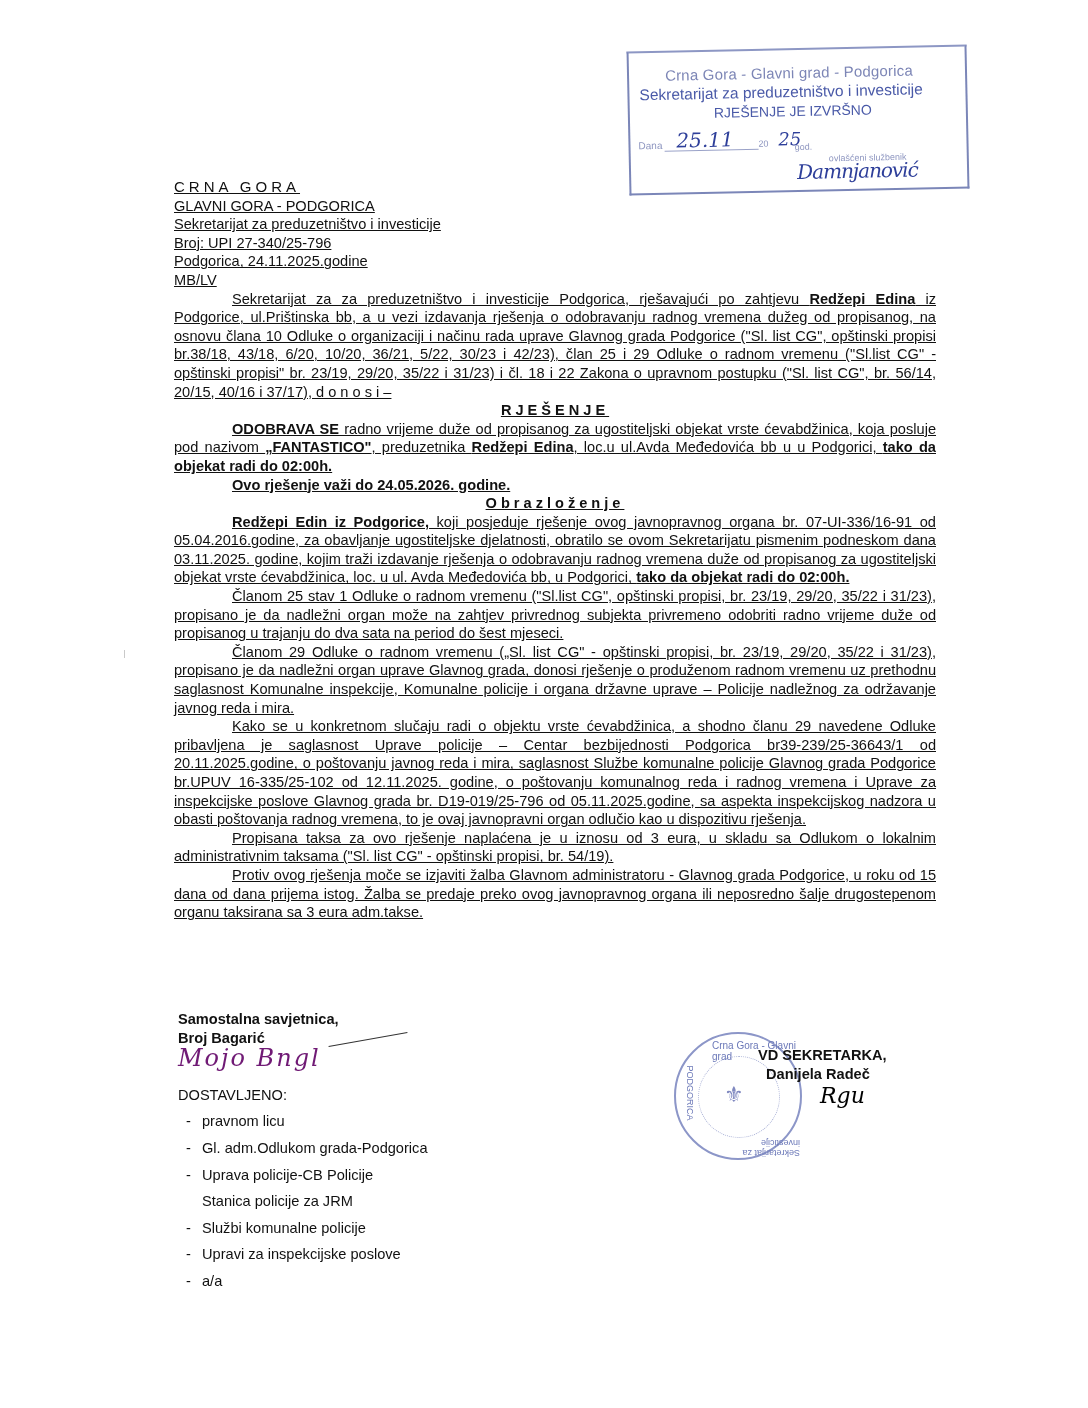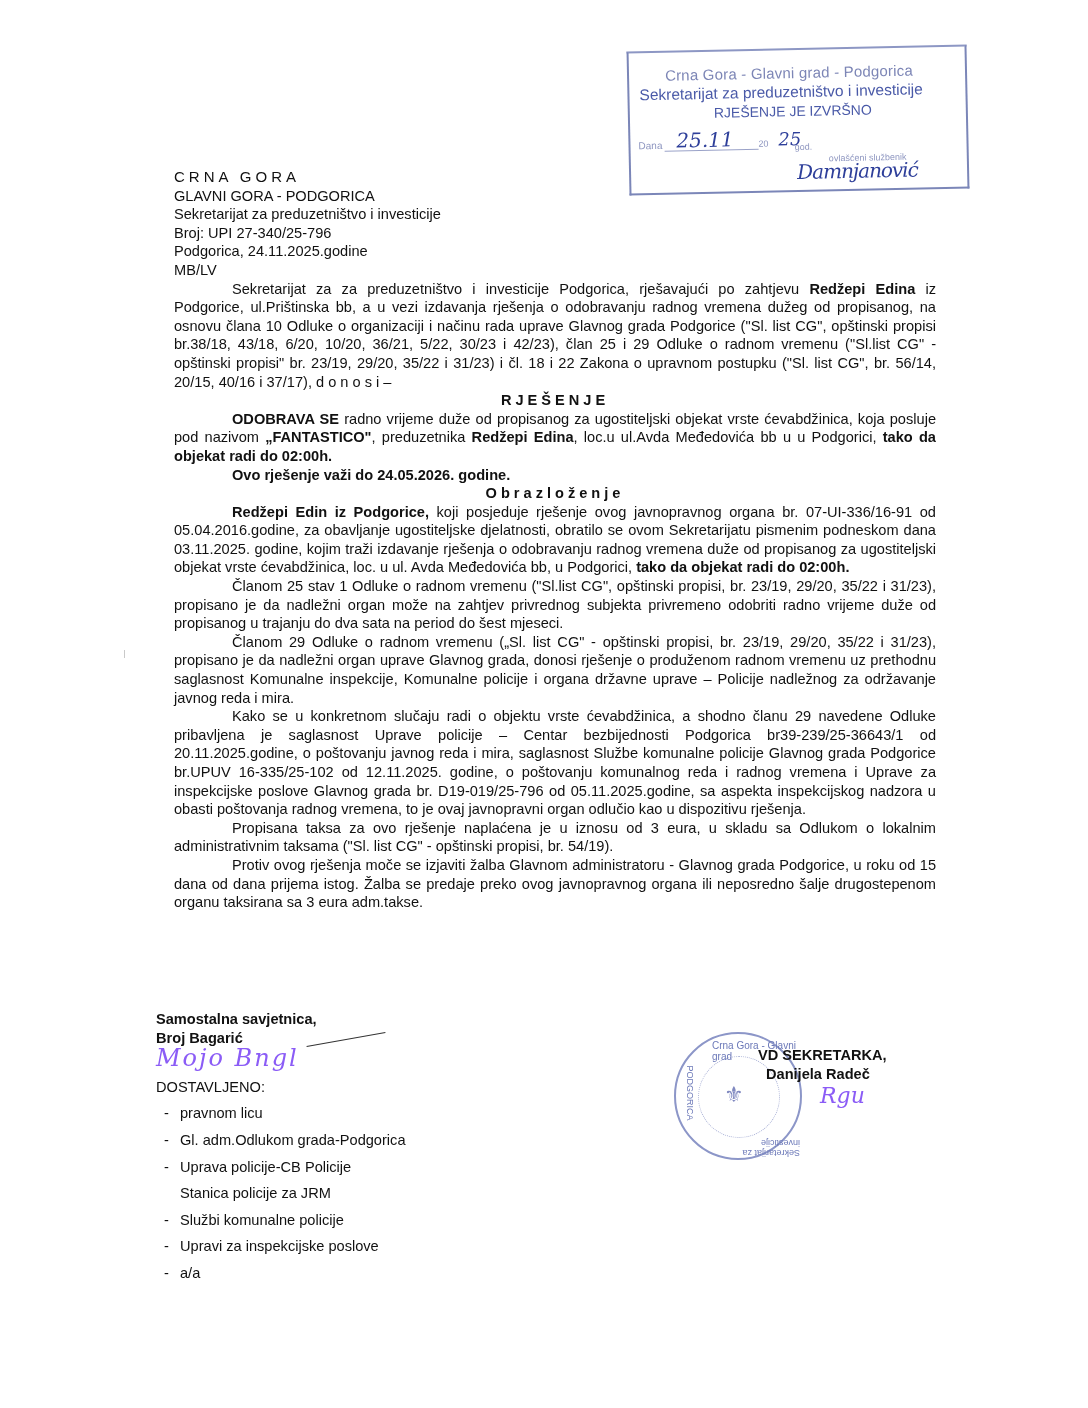--- a/index.html
+++ b/index.html
@@ -17,51 +17,51 @@
   .stamp-rect .dana-lbl { position: absolute; left: 8px; top: 87px; font-size: 10px; color: #8e96c0; }
   .stamp-rect .dana-line { position: absolute; left: 34px; top: 98px; width: 94px; border-bottom: 1px solid #9aa2c8; }
   .stamp-rect .dana-val { position: absolute; left: 46px; top: 76px; font-family: "DejaVu Serif", serif; font-style: italic; font-size: 20px; color: #2e3f9a; }
   .stamp-rect .yr-lbl { position: absolute; left: 128px; top: 88px; font-size: 9px; color: #8e96c0; }
   .stamp-rect .yr-val { position: absolute; left: 148px; top: 78px; font-family: "DejaVu Serif", serif; font-style: italic; font-size: 18px; color: #2e3f9a; }
   .stamp-rect .god { position: absolute; left: 164px; top: 92px; font-size: 9px; color: #8e96c0; }
   .stamp-rect .ovl { position: absolute; left: 198px; top: 104px; font-size: 9px; color: #8e96c0; }
   .stamp-rect .sig { position: absolute; left: 166px; top: 110px; font-family: "DejaVu Serif", serif; font-style: italic; font-size: 20px; color: #2e3f9a; letter-spacing: -1px; }
 
   
-  .doc { position: absolute; left: 174px; top: 168px; width: 762px; font-size: 14.6px; line-height: 18.6px; }
+  .doc { position: absolute; left: 174px; top: 178px; width: 762px; font-size: 14.6px; line-height: 18.6px; text-decoration: underline; }
   .hdr { margin: 0; }
   .hdr.spaced { letter-spacing: 4px; font-size: 15px; }
   .p { text-align: justify; margin: 0; }
   .p.indent { text-indent: 58px; }
   .center { text-align: center; margin: 0; }
   .spaced-title { letter-spacing: 4px; font-weight: bold; }
   .ind-line { margin: 0; padding-left: 58px; }
   b { font-weight: bold; }
 
   
-  .sig-left { position: absolute; left: 156px; top: 1010px; font-size: 14.6px; line-height: 18.6px; }
-  .sig-left .hand { font-family: "DejaVu Serif", serif; font-style: italic; font-size: 24px; color: #8b5cf6; margin: 2px 0 6px 0; letter-spacing: 2px; position: relative; }
+  .sig-left { position: absolute; left: 178px; top: 1010px; font-size: 14.6px; line-height: 18.6px; }
+  .sig-left .hand { font-family: "DejaVu Serif", serif; font-style: italic; font-size: 24px; color: #701a75; margin: 2px 0 6px 0; letter-spacing: 2px; position: relative; }
   .sig-left .hand .stroke { position: absolute; left: 150px; top: -10px; width: 80px; border-top: 1.5px solid #333; transform: rotate(-10deg); }
-  .dost-title { margin-top: 10px; }
+  .dost-title { margin-top: 18px; }
   .dost-list { list-style: none; padding: 0; margin: 0; }
   .dost-list li { margin: 8px; }
   .dost-list li .dash { display: inline-block; width: 16px; }
   .dost-list li.cont { padding-left: 16px; }
 
   .round-stamp { position: absolute; left: 674px; top: 1032px; width: 124px; height: 124px; border-radius: 50%;
     border: 2px solid #8c96c8; color: #6b78b8; }
   .round-stamp .inner { position: absolute; left: 22px; top: 22px; width: 80px; height: 80px; border-radius: 50%; border: 1px dotted #aab1d6; }
   .round-stamp .emblem { position: absolute; left: 48px; top: 48px; font-size: 22px; color: #8089c0; }
   .round-stamp .txt-top { position: absolute; left: 36px; top: 6px; font-size: 10px; }
   .round-stamp .txt-bottom { position: absolute; left: 30px; top: 104px; font-size: 9px; transform: rotate(180deg); }
   .round-stamp .txt-left { position: absolute; left: -14px; top: 54px; font-size: 9px; transform: rotate(90deg); }
 
   .sig-right { position: absolute; left: 758px; top: 1046px; font-size: 14.6px; line-height: 18.6px; font-weight: bold; }
   .sig-right .t2 { padding-left: 8px; }
-  .sig-right .hand { font-family: "DejaVu Serif", serif; font-style: italic; font-weight: normal; font-size: 22px; color: #8b5cf6; margin-left: 62px; margin-top: 4px; }
+  .sig-right .hand { font-family: "DejaVu Serif", serif; font-style: italic; font-weight: normal; font-size: 22px; color: #000000; margin-left: 62px; margin-top: 4px; }
 
   .margin-mark { position: absolute; left: 124px; top: 650px; width: 1px; height: 8px; background: #c9c9c9; }
 </style>
 </head>
 <body>
 
 <div class="page">
 
   <div class="stamp-rect">
     <span class="l1">Crna Gora - Glavni grad - Podgorica</span>

